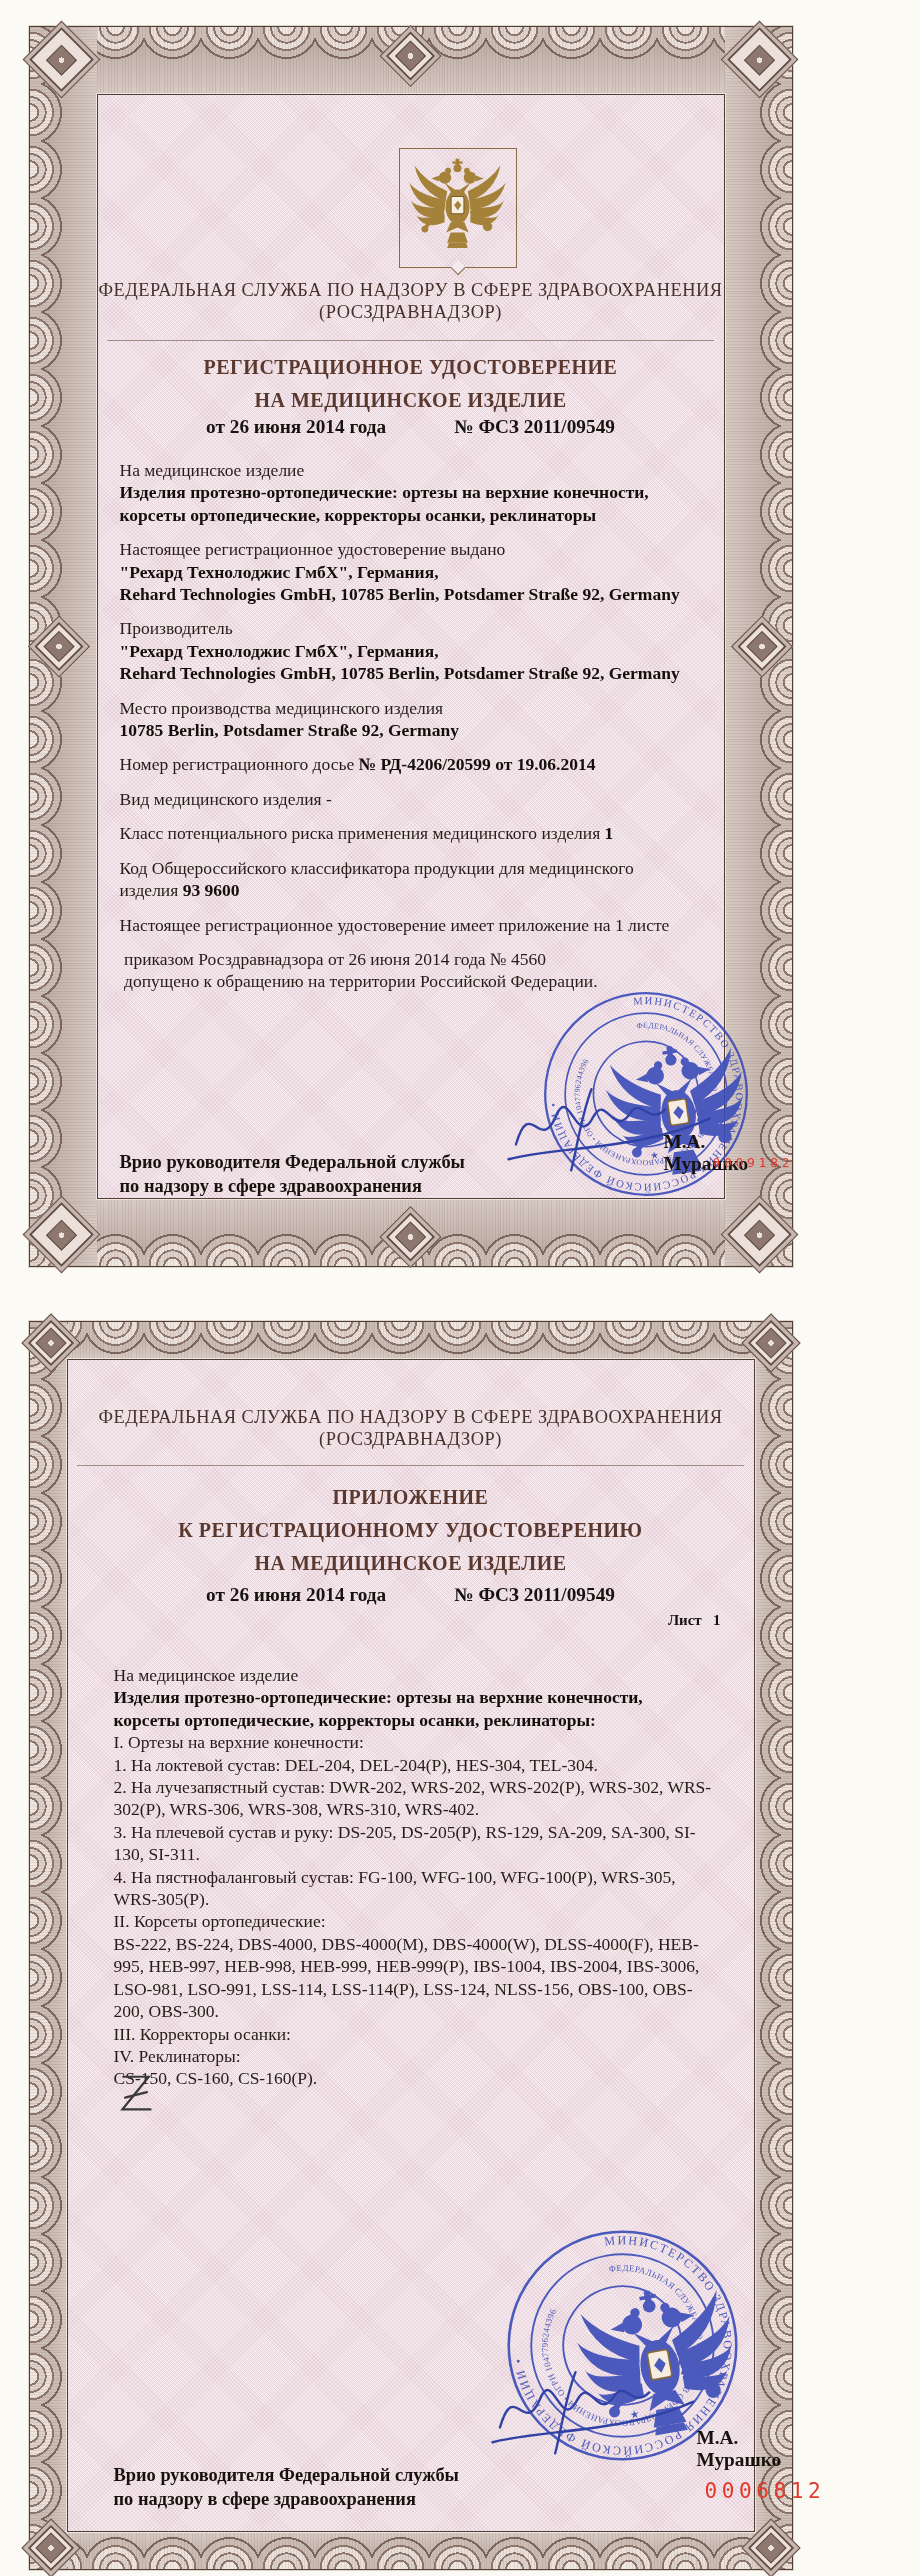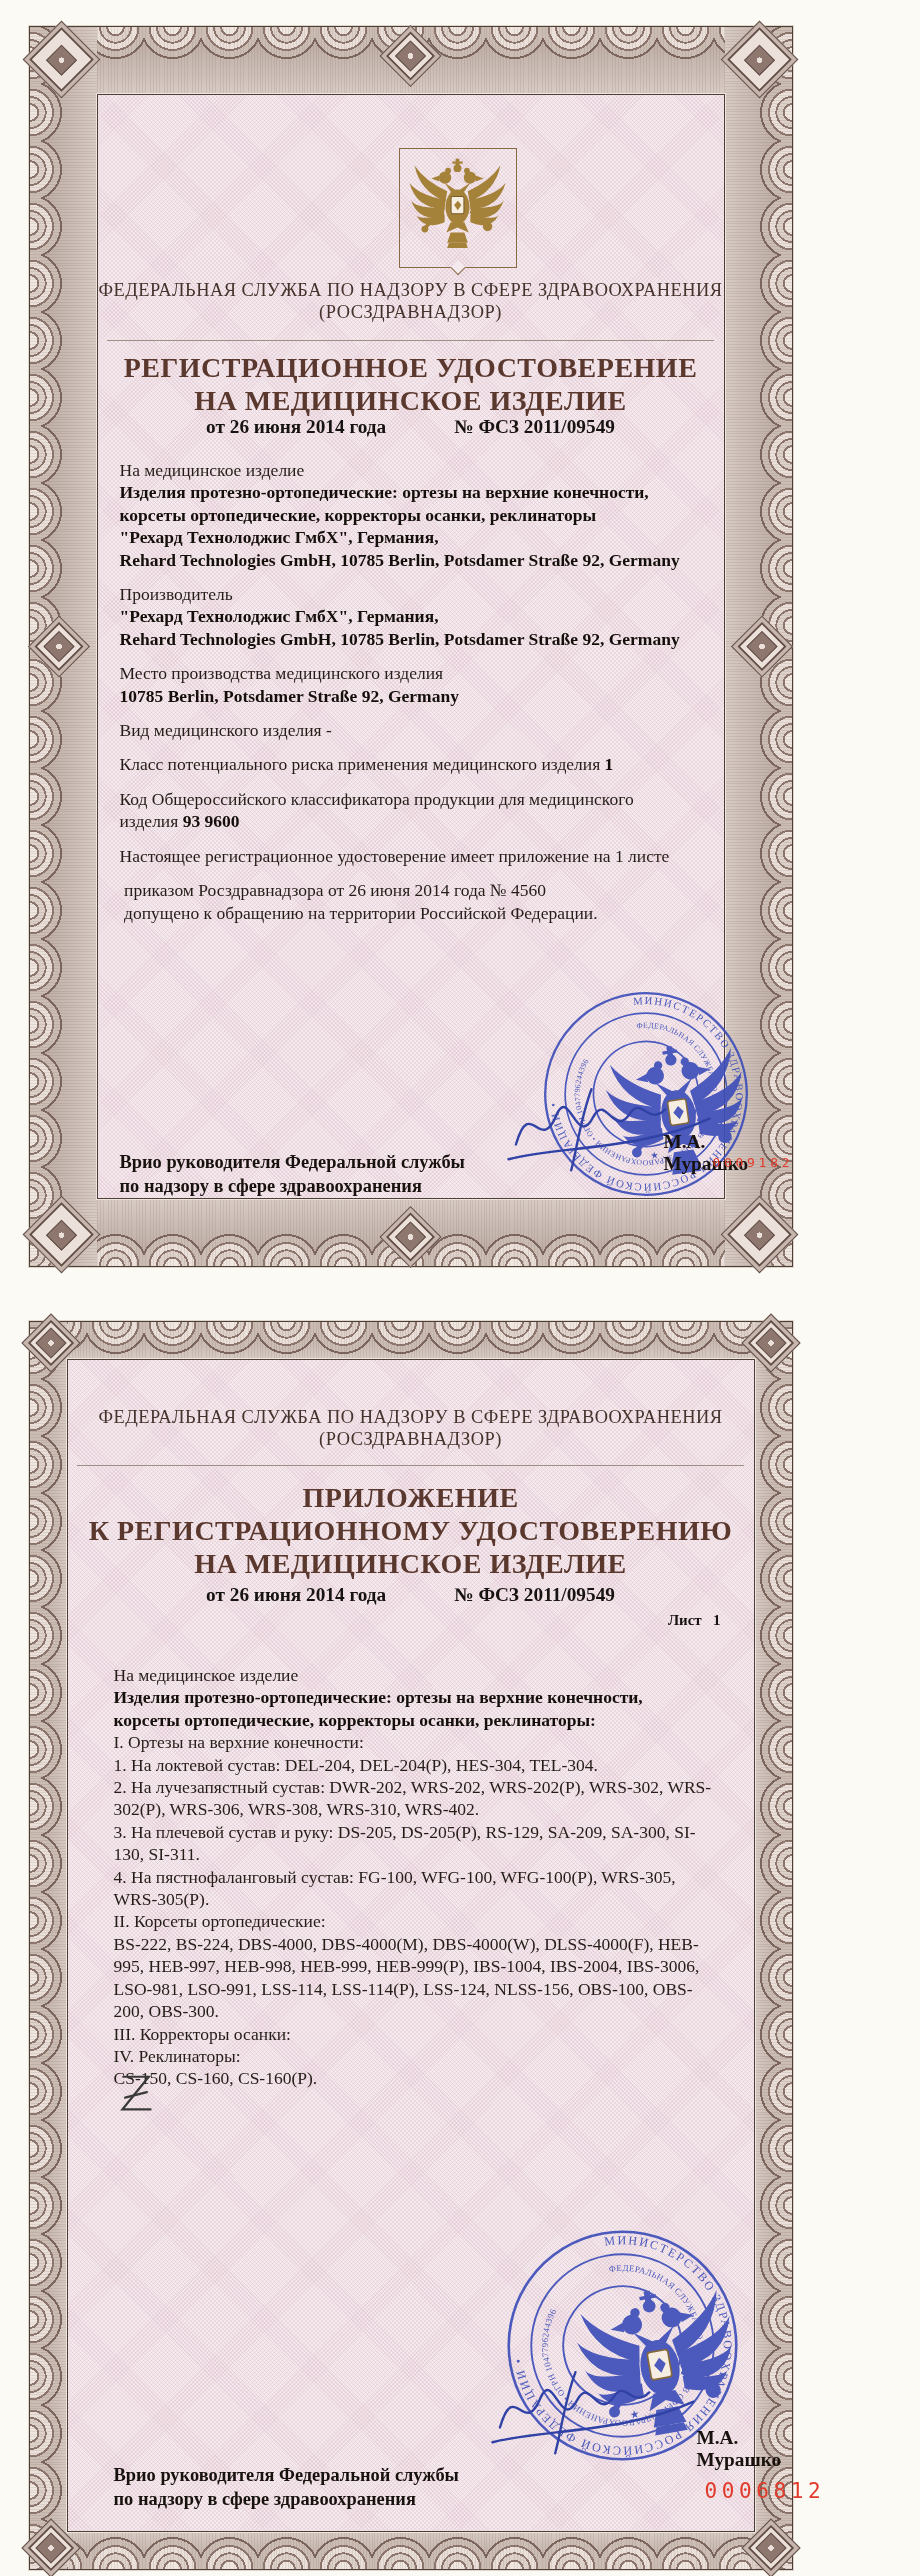--- a/index.html
+++ b/index.html
@@ -86,21 +86,21 @@
   .emblem svg{width:103px;height:103px;color:#a5823a;}
 
   .agency{position:absolute;left:0;right:0;text-align:center;color:#45322c;
     font-size:18.4px;line-height:22px;letter-spacing:0.5px;}
   .cert1 .agency{top:184px;} .cert2 .agency{top:46px;}
 
   .divider{position:absolute;left:9.2px;right:9.2px;border-top:0.9px solid #a08f86;height:0;}
   .cert1 .divider{top:245px;} .cert2 .divider{top:105px;}
 
   .title{position:absolute;left:0;right:0;text-align:center;font-weight:bold;
-    color:#5a382e;font-size:28px;line-height:33px;letter-spacing:0.5px;}
+    color:#5a382e;font-size:20px;line-height:33px;letter-spacing:0.5px;}
   .cert1 .title{top:256px;} .cert2 .title{top:121px;}
 
   .dateline{position:absolute;left:0;right:0;display:flex;justify-content:center;gap:68px;
     font-weight:bold;font-size:19.3px;color:#171310;}
   .cert1 .dateline{top:321px;} .cert2 .dateline{top:224px;}
 
   .sheet{position:absolute;right:33px;top:252px;font-weight:bold;font-size:15px;color:#171310;}
 
   .body{position:absolute;font-size:17.5px;color:#241d18;}
   .cert1 .body{left:22px;right:28px;top:364px;}
@@ -236,27 +236,29 @@
       <div>РЕГИСТРАЦИОННОЕ УДОСТОВЕРЕНИЕ</div>
       <div>НА МЕДИЦИНСКОЕ ИЗДЕЛИЕ</div>
     </div>
     <div class="dateline">
       <span>от  26 июня 2014 года</span>
       <span>№  ФСЗ 2011/09549</span>
     </div>
     <div class="body">
         <p><span>На медицинское изделие</span></p>
         <p><b>Изделия протезно-ортопедические: ортезы на верхние конечности, корсеты ортопедические, корректоры осанки, реклинаторы</b></p>
+        <p class="gap"><span>Настоящее регистрационное удостоверение выдано</span></p>
         <p><b>"Рехард Технолоджис ГмбХ", Германия,</b></p>
         <p><b>Rehard Technologies GmbH, 10785 Berlin, Potsdamer Straße 92, Germany</b></p>
         <p class="gap"><span>Производитель</span></p>
         <p><b>"Рехард Технолоджис ГмбХ", Германия,</b></p>
         <p><b>Rehard Technologies GmbH, 10785 Berlin, Potsdamer Straße 92, Germany</b></p>
         <p class="gap"><span>Место производства медицинского изделия</span></p>
         <p><b>10785 Berlin, Potsdamer Straße 92, Germany</b></p>
+        <p class="gap"><span>Номер регистрационного досье </span><b>№ РД-4206/20599 от 19.06.2014</b></p>
         <p class="gap"><span>Вид медицинского изделия -</span></p>
         <p class="gap"><span>Класс потенциального риска применения медицинского изделия </span><b>1</b></p>
         <p class="gap"><span>Код Общероссийского классификатора продукции для медицинского изделия </span><b>93 9600</b></p>
         <p class="gap"><span>Настоящее регистрационное удостоверение имеет приложение на 1 листе</span></p>
         <p class="gap indent"><span>приказом Росздравнадзора от 26 июня 2014 года № 4560</span></p>
         <p class="indent"><span>допущено к обращению на территории Российской Федерации.</span></p>
       </div>
 
     <div class="signoff">
       <div>Врио руководителя Федеральной службы</div>

